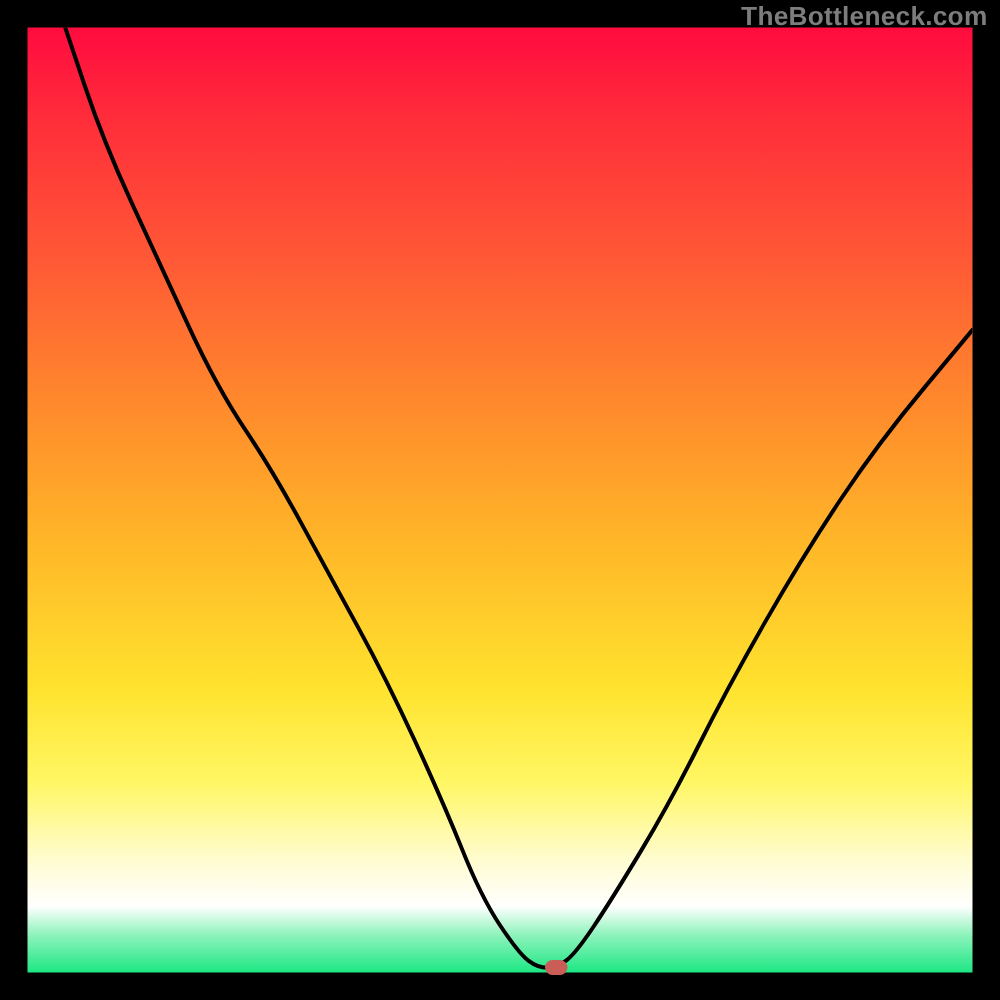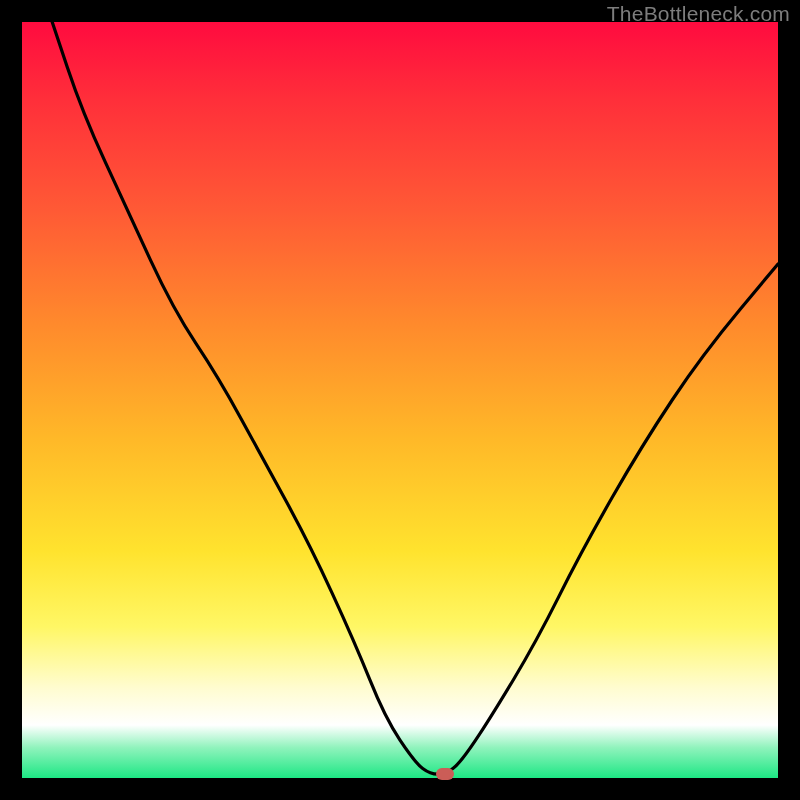--- a/index.html
+++ b/index.html
@@ -39,21 +39,21 @@
       #1de784 100%
     );
   }
   .watermark {
     position: absolute;
     top: 2px;
     right: 10px;
     color: #7d7d7d;
     font-size: 21px;
     letter-spacing: 0.2px;
-    font-weight: 400;
+    font-weight: 700;
     z-index: 5;
   }
   svg.curve {
     position: absolute;
     left: 0;
     top: 0;
     width: 756px;
     height: 756px;
     z-index: 2;
   }

